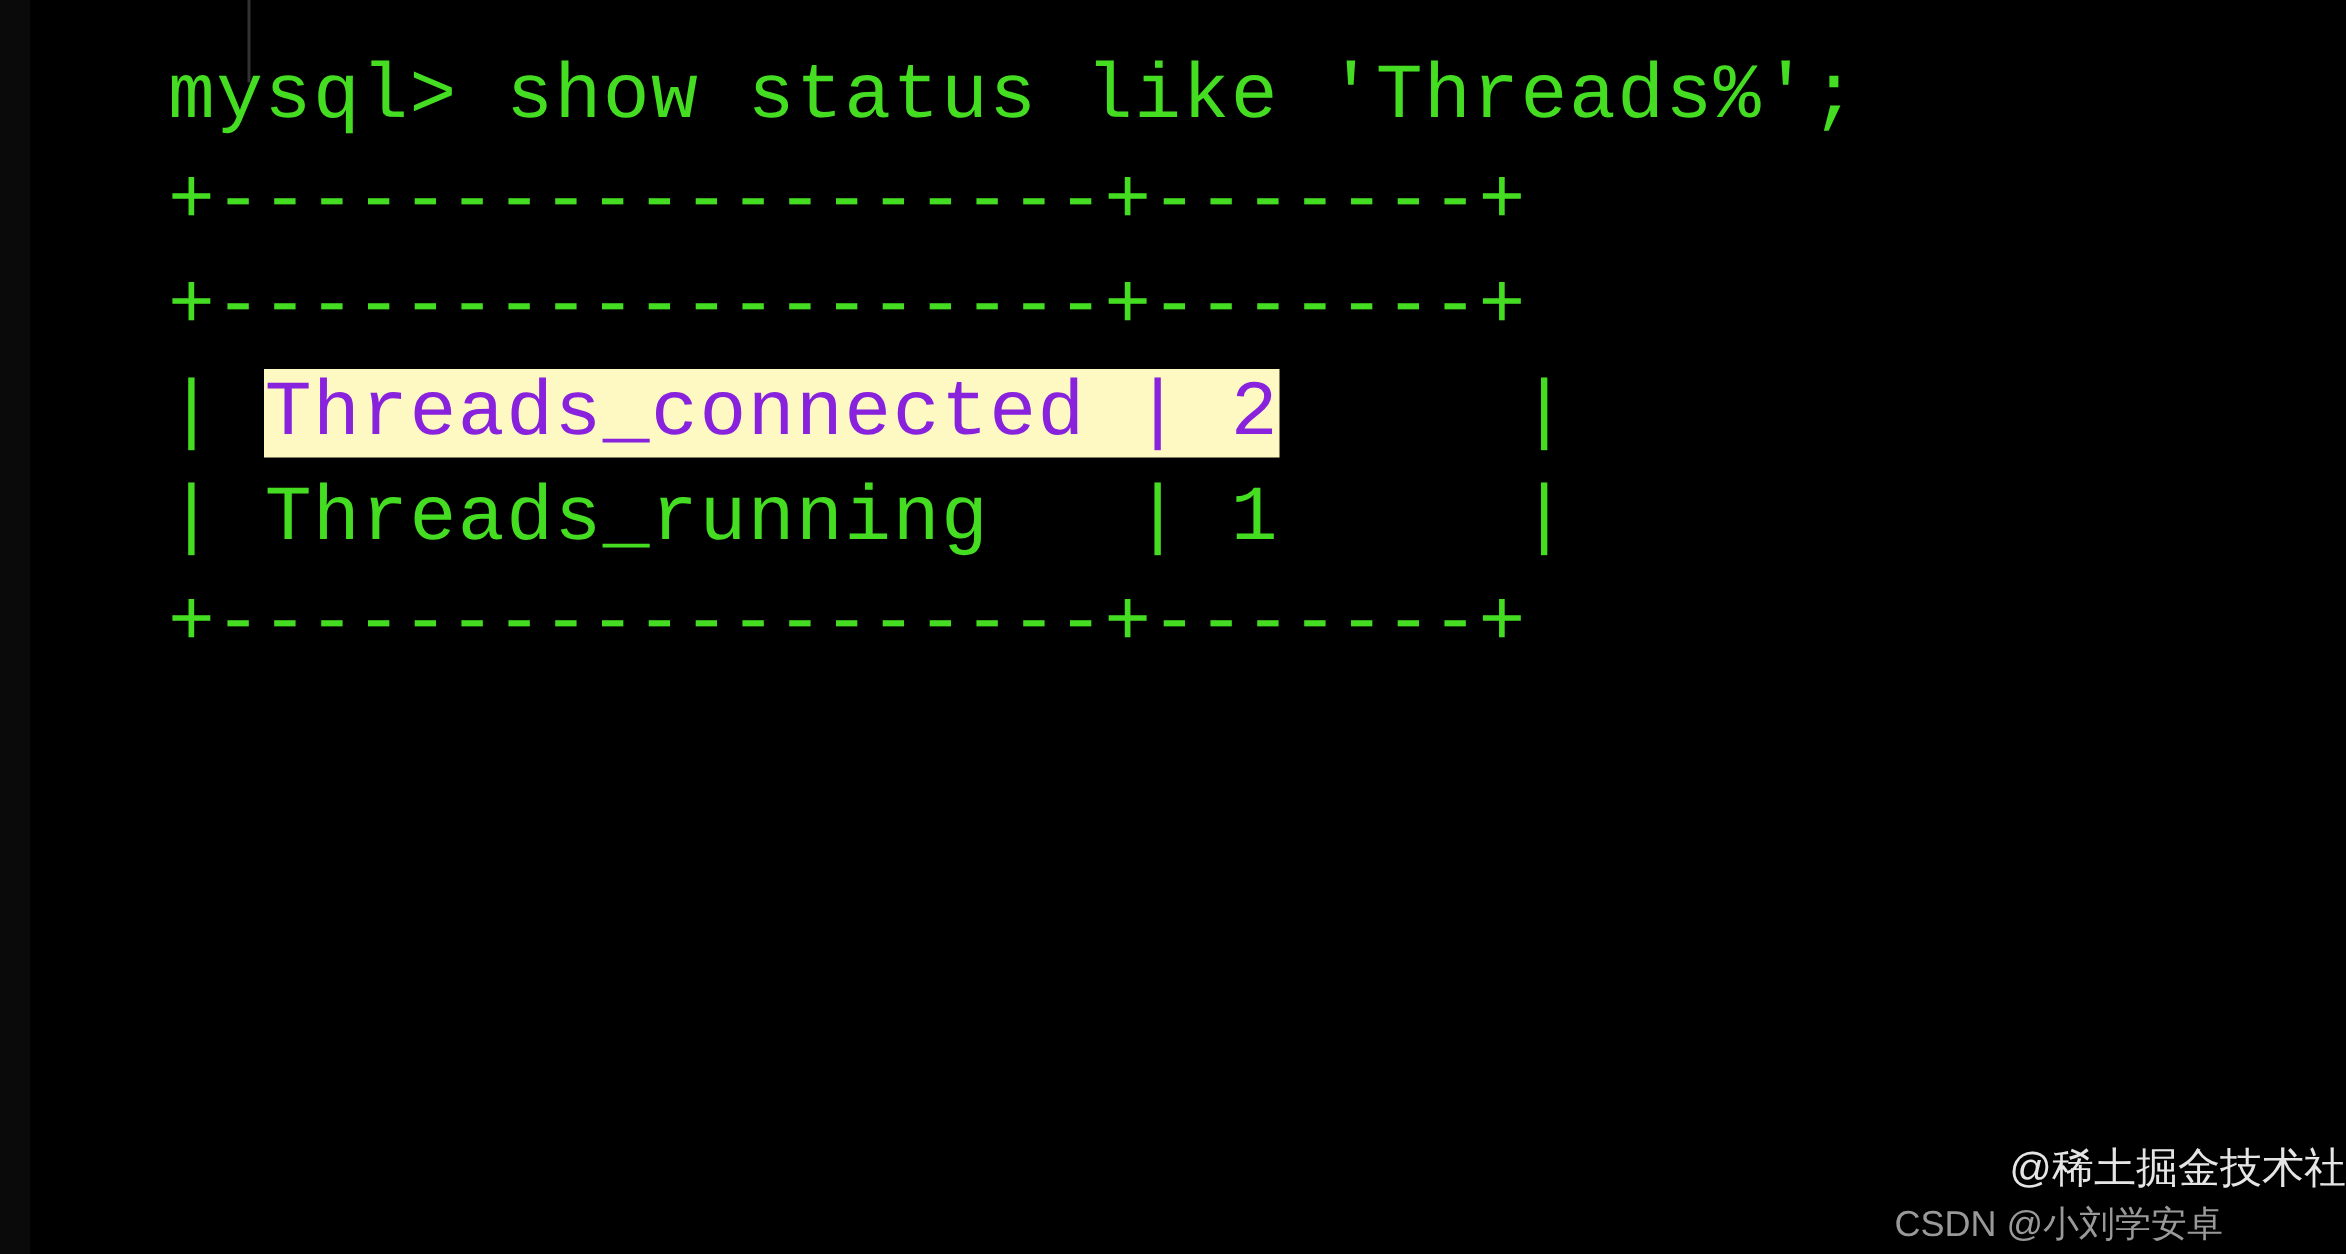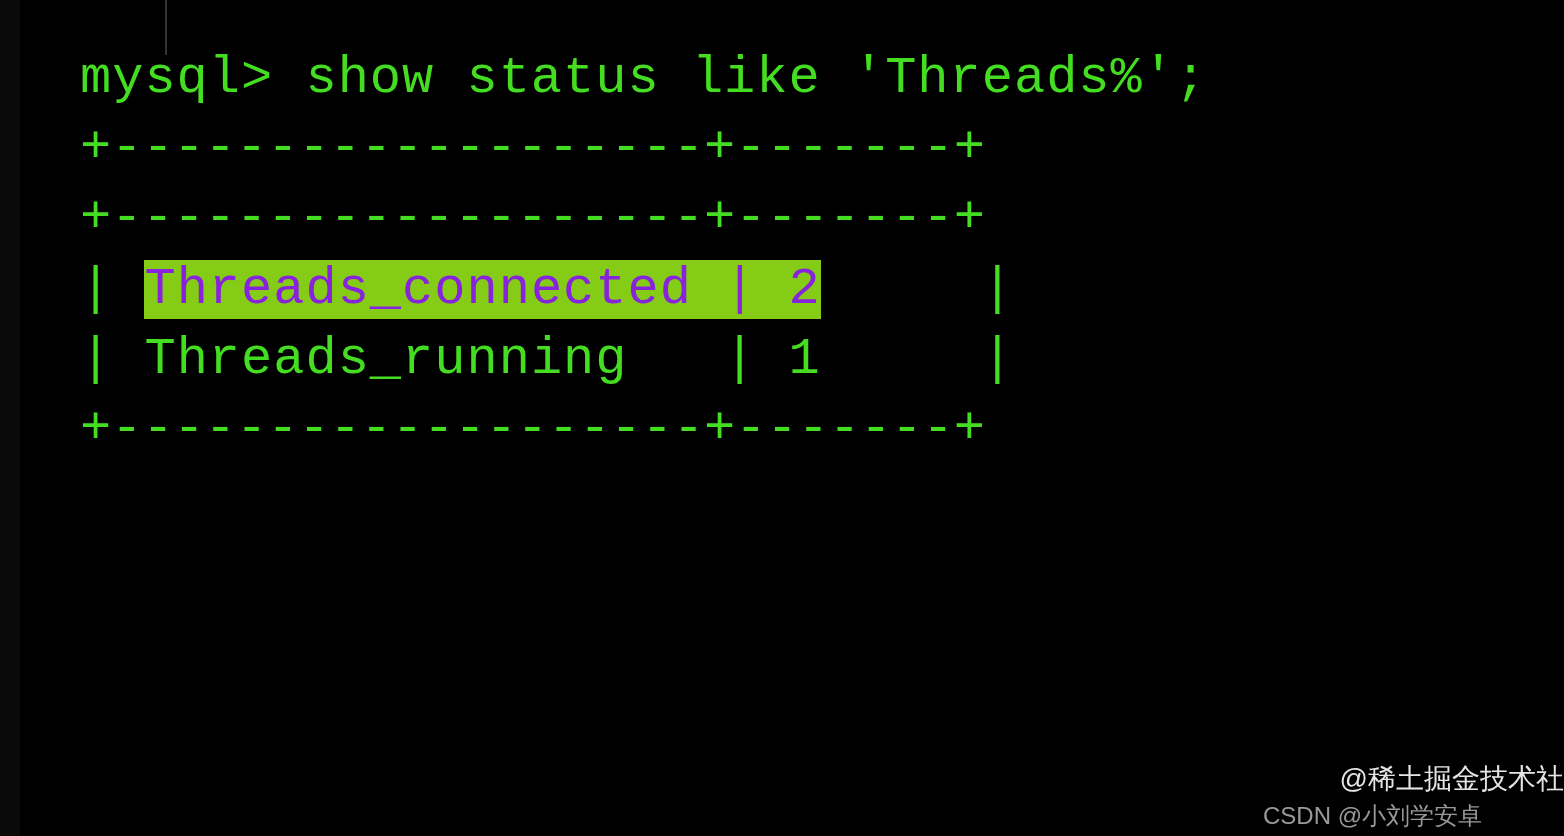--- a/index.html
+++ b/index.html
@@ -28,37 +28,36 @@
     }
     .gutter-line {
       position: absolute;
       left: 165px;
       top: 0;
       width: 2px;
       height: 55px;
       background: #333;
     }
     .terminal {
-      padding-left: 80px;
+      padding-left: 112px;
       line-height: 1.35;
       letter-spacing: 1px;
-      margin-top: 14px;
     }
     .prompt {
       white-space: nowrap;
     }
     .table-border {
       white-space: pre;
       letter-spacing: 0px;
     }
     .table-row {
       white-space: pre;
     }
     .highlighted {
-      background: #84cc16;
+      background: #fef9c3;
       color: #8822dd;
       display: inline;
     }
     .footer-row {
       white-space: nowrap;
     }
     .watermark1 {
       position: absolute;
       right: 0;
       bottom: 38px;

